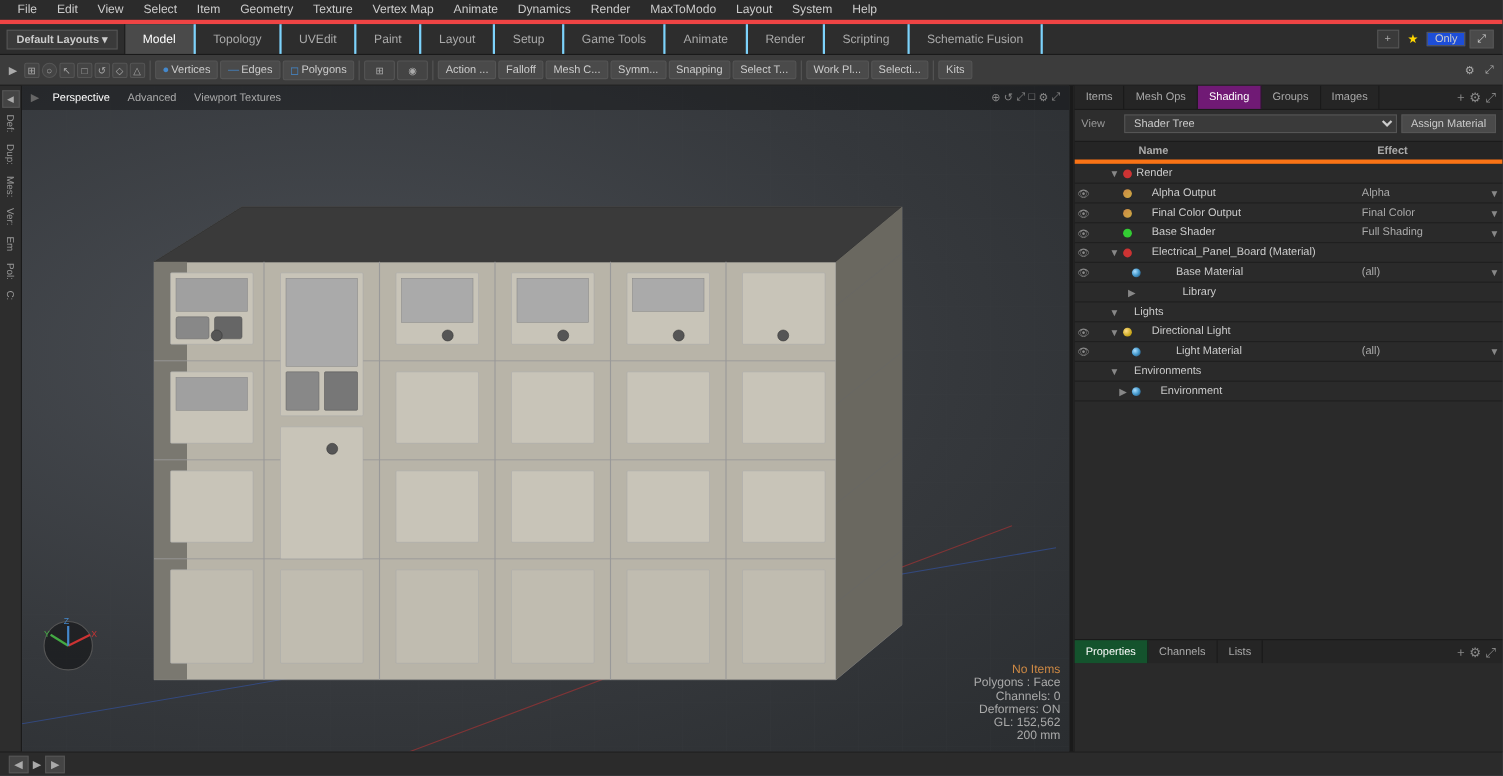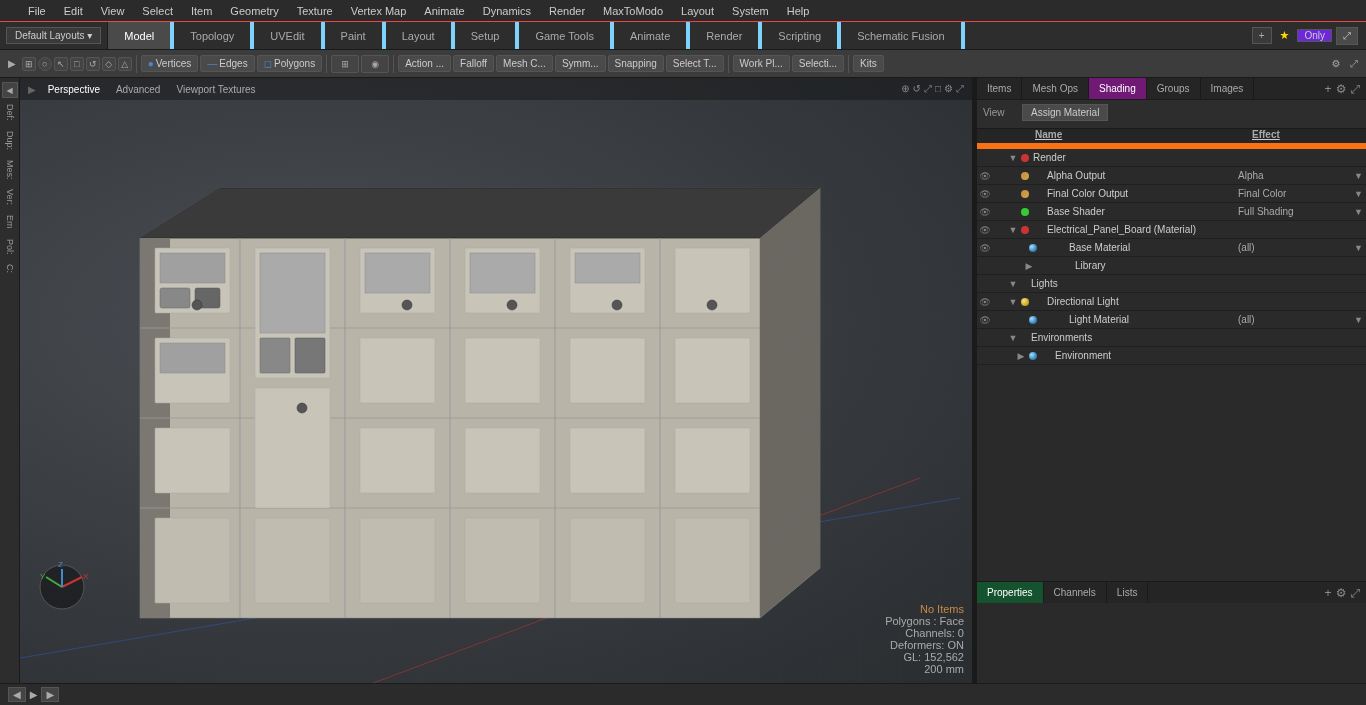--- a/index.html
+++ b/index.html
@@ -1,24 +1,24 @@
 <!DOCTYPE html>
 <html><head>
   <meta charset="utf-8">
   <style>
     * { margin: 0; padding: 0; box-sizing: border-box; }
     body { width: 1366px; height: 705px; background: #3a3a3a; font-family: 'Segoe UI', Arial, sans-serif; font-size: 11px; color: #ccc; overflow: hidden; }
 
     
-    #menu-bar { display: flex; align-items: center; height: 22px; background: #2b2b2b; border-bottom: 1px solid #ef4444; padding: 0 20px; gap: 2px; }
+    #menu-bar { display: flex; align-items: center; height: 22px; background: #2b2b2b; border-bottom: 4px solid #ef4444; padding: 0 8px; gap: 2px; }
     .menu-item { padding: 2px 8px; color: #ccc; cursor: pointer; font-size: 11px; }
 
     
     #mode-tabs { display: flex; align-items: center; height: 28px; background: #2d2d2d; border-bottom: 1px solid #1a1a1a; }
-    .mode-tab { padding: 4px 16px; color: #aaa; cursor: pointer; font-size: 11px; border-right: 4px solid #7dd3fc; height: 100%; display: flex; align-items: center; }
+    .mode-tab { padding: 4px 16px; color: #aaa; cursor: pointer; font-size: 11px; border-right: 2px solid #7dd3fc; height: 100%; display: flex; align-items: center; }
     .mode-tab.active { background: #4a4a4a; color: #fff; }
     .mode-tab-spacer { flex: 1; }
     .mode-tab-right { display: flex; align-items: center; gap: 4px; padding-right: 8px; }
 
     
     #toolbar { display: flex; align-items: center; height: 28px; background: #3c3c3c; border-bottom: 1px solid #1a1a1a; padding: 0 4px; gap: 2px; overflow: hidden; }
     .toolbar-btn { padding: 2px 6px; color: #ccc; cursor: pointer; font-size: 10px; background: #4a4a4a; border: 1px solid #555; border-radius: 2px; display: flex; align-items: center; gap: 2px; white-space: nowrap; }
     .toolbar-sep { width: 1px; height: 18px; background: #555; margin: 0 2px; }
 
     
@@ -68,21 +68,21 @@
     .sc-label { color: #999; font-size: 10px; min-width: 35px; }
     .sc-select { background: #3a3a3a; border: 1px solid #555; color: #ccc; padding: 1px 4px; font-size: 10px; flex: 1; cursor: pointer; }
     .sc-btn { background: #4a4a4a; border: 1px solid #555; color: #ccc; padding: 2px 8px; font-size: 10px; cursor: pointer; white-space: nowrap; }
 
     
     #shader-tree { flex: 1; overflow-y: auto; background: #2a2a2a; }
     #shader-tree::-webkit-scrollbar { width: 8px; }
     #shader-tree::-webkit-scrollbar-track { background: #2a2a2a; }
     #shader-tree::-webkit-scrollbar-thumb { background: #555; }
 
-    .tree-header { display: flex; height: 20px; align-items: flex-start; background: #252525; border-bottom: 6px solid #f97316; text-decoration: underline; }
+    .tree-header { display: flex; height: 20px; align-items: center; background: #252525; border-bottom: 4px solid #f97316; }
     .tree-col-name { flex: 1; padding: 0 6px; font-size: 10px; color: #aaa; font-weight: bold; }
     .tree-col-effect { width: 120px; padding: 0 6px; font-size: 10px; color: #aaa; font-weight: bold; }
 
     .tree-row { display: flex; align-items: center; height: 18px; border-bottom: 1px solid #1f1f1f; cursor: pointer; }
     .eye-icon { width: 16px; text-align: center; font-size: 9px; color: #888; flex-shrink: 0; }
     .tree-dot { width: 8px; height: 8px; border-radius: 50%; flex-shrink: 0; margin: 0 2px; }
     .dot-red { background: #cc3333; }
     .dot-green { background: #33cc33; }
     .dot-sphere { background: radial-gradient(circle at 35% 35%, #aaddff, #4499cc 50%, #224466); }
     .dot-image { background: linear-gradient(45deg, #cc8844, #ccaa44); }
@@ -121,39 +121,39 @@
   <div class="menu-item">Animate</div>
   <div class="menu-item">Dynamics</div>
   <div class="menu-item">Render</div>
   <div class="menu-item">MaxToModo</div>
   <div class="menu-item">Layout</div>
   <div class="menu-item">System</div>
   <div class="menu-item">Help</div>
 </div>
 
 <div id="mode-tabs">
-  <div style="padding: 0 6px; display:flex; align-items:center; height:100%; border-right:1px solid #1a1a1a;">
+  <div style="padding: 0 6px; display:flex; align-items:center; height:100%; border-right:1px solid #1a1a1a;font-weight:bold;">
     <span style="background:#3a3a3a; border:1px solid #555; padding:2px 8px; color:#ccc; font-size:10px; cursor:pointer; white-space:nowrap;">Default Layouts ▾</span>
   </div>
   <div class="mode-tab active">Model</div>
   <div class="mode-tab">Topology</div>
   <div class="mode-tab">UVEdit</div>
   <div class="mode-tab">Paint</div>
   <div class="mode-tab">Layout</div>
   <div class="mode-tab">Setup</div>
   <div class="mode-tab">Game Tools</div>
   <div class="mode-tab">Animate</div>
   <div class="mode-tab">Render</div>
   <div class="mode-tab">Scripting</div>
   <div class="mode-tab">Schematic Fusion</div>
   <div class="mode-tab-spacer"></div>
   <div class="mode-tab-right">
     <span style="background:#3a3a3a; border:1px solid #555; padding:2px 6px; color:#aaa; font-size:10px; cursor:pointer;">+</span>
     <span style="color:#ffd700; font-size:11px; cursor:pointer; padding: 2px 4px;">★</span>
-    <span style="background:#6d28d9; border:1px solid #555; padding:0 6px; color:#ccc; font-size:10px; cursor:pointer;">Only</span>
+    <span style="background:#1d4ed8; border:1px solid #555; padding:0 6px; color:#ccc; font-size:10px; cursor:pointer;">Only</span>
     <span style="background:#4a4a4a; border:1px solid #555; padding:2px 6px; color:#ccc; font-size:10px; cursor:pointer;">⤢</span>
   </div>
 </div>
 
 <div id="toolbar">
   <span style="font-size:10px; color:#aaa; padding:0 4px;">▶</span>
   <span style="width:14px;height:14px;background:#444;border:1px solid #555;border-radius:2px;display:inline-flex;align-items:center;justify-content:center;font-size:9px;color:#aaa;cursor:pointer;">⊞</span>
   <span style="width:14px;height:14px;background:#444;border:1px solid #555;border-radius:50%;display:inline-flex;align-items:center;justify-content:center;font-size:9px;color:#aaa;cursor:pointer;">○</span>
   <span style="width:14px;height:14px;background:#444;border:1px solid #555;border-radius:2px;display:inline-flex;align-items:center;justify-content:center;font-size:9px;color:#aaa;cursor:pointer;">↖</span>
   <span style="width:14px;height:14px;background:#444;border:1px solid #555;border-radius:2px;display:inline-flex;align-items:center;justify-content:center;font-size:9px;color:#aaa;cursor:pointer;">□</span>
@@ -366,20 +366,23 @@
       <div class="panel-tab-end">
         <span>+</span>
         <span>⚙</span>
         <span>⤢</span>
       </div>
     </div>
 
     <div id="shader-controls">
       <div class="sc-row">
         <span class="sc-label">View</span>
+        <select class="sc-select">
+          <option>Shader Tree</option>
+        </select>
         <button class="sc-btn">Assign Material</button>
       </div>
     </div>
 
     <div class="tree-header">
       <div style="width:52px;"></div>
       <div class="tree-col-name">Name</div>
       <div class="tree-col-effect">Effect</div>
     </div>
 

